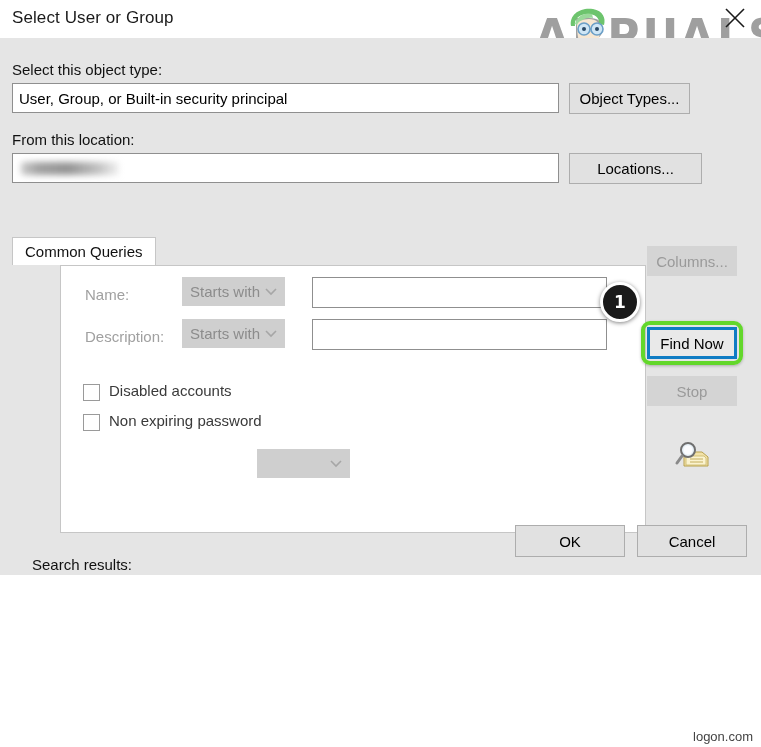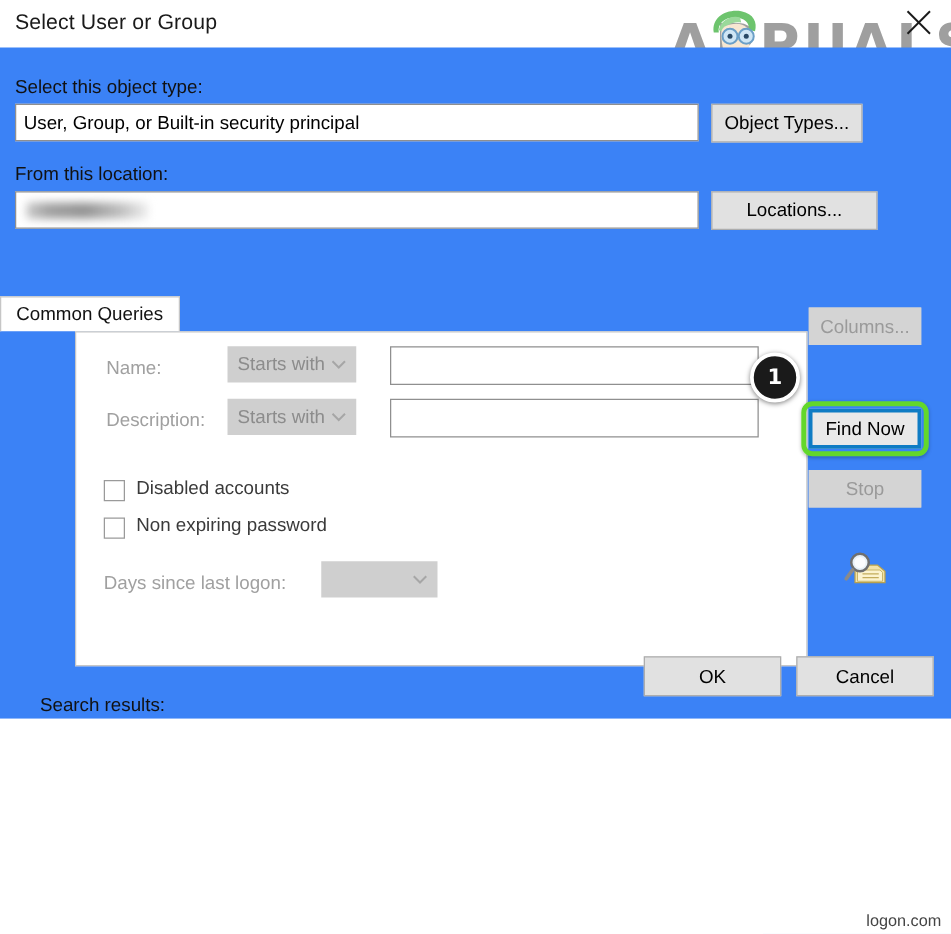--- a/index.html
+++ b/index.html
@@ -67,21 +67,21 @@
     font-size: 13px;
     color: #444444;
     font-family: "Liberation Sans", sans-serif;
   }
 
   
   .dialog-body {
     position: absolute;
     left: 0; top: 38px;
     width: 761px; height: 537px;
-    background: #3b82f6;
+    background: #e5e5e5;
   }
   .lower-area {
     position: absolute;
     left: 0; top: 575px;
     width: 761px; height: 172px;
     background: #ffffff;
   }
 
   .field-label {
     position: absolute;
@@ -129,21 +129,21 @@
       rgba(120,120,120,0.8) 48%,
       rgba(150,150,150,0.6) 78%,
       rgba(200,200,200,0.25) 100%);
     filter: blur(3.2px);
     border-radius: 2px;
   }
 
   
   .tab-strip {
     position: absolute;
-    left: 0; top: 199px;
+    left: 12px; top: 199px;
     width: 586px; height: 28px;
   }
   .tab {
     position: absolute;
     left: 0; top: 0;
     height: 28px;
     padding: 0 12px;
     background: #ffffff;
     border: 1px solid #c6c6c6;
     border-bottom: none;
@@ -305,21 +305,20 @@
       </svg>
     </div>
     <div class="textbox" style="left:251px; top:53px; width:295px; height:31px;"></div>
 
     <div class="chk-box" style="left:22px; top:118px;"></div>
     <div class="chk-label" style="left:48px; top:116px;">Disabled accounts</div>
 
     <div class="chk-box" style="left:22px; top:148px;"></div>
     <div class="chk-label" style="left:48px; top:146px;">Non expiring password</div>
 
-    <div class="field-label dim-label" style="left:22px; top:192px;">Days since last logon:</div>
     <div class="combo" style="left:196px; top:183px; width:93px; height:29px;">
       <span></span>
       <svg class="caret" width="12" height="8" viewBox="0 0 12 8">
         <path d="M1 1 L6 6 L11 1" stroke="#a6a6a6" stroke-width="1.6" fill="none"></path>
       </svg>
     </div>
   </div>
 
   <div class="btn disabled" style="left:647px; top:208px; width:90px; height:30px;">Columns...</div>
 

